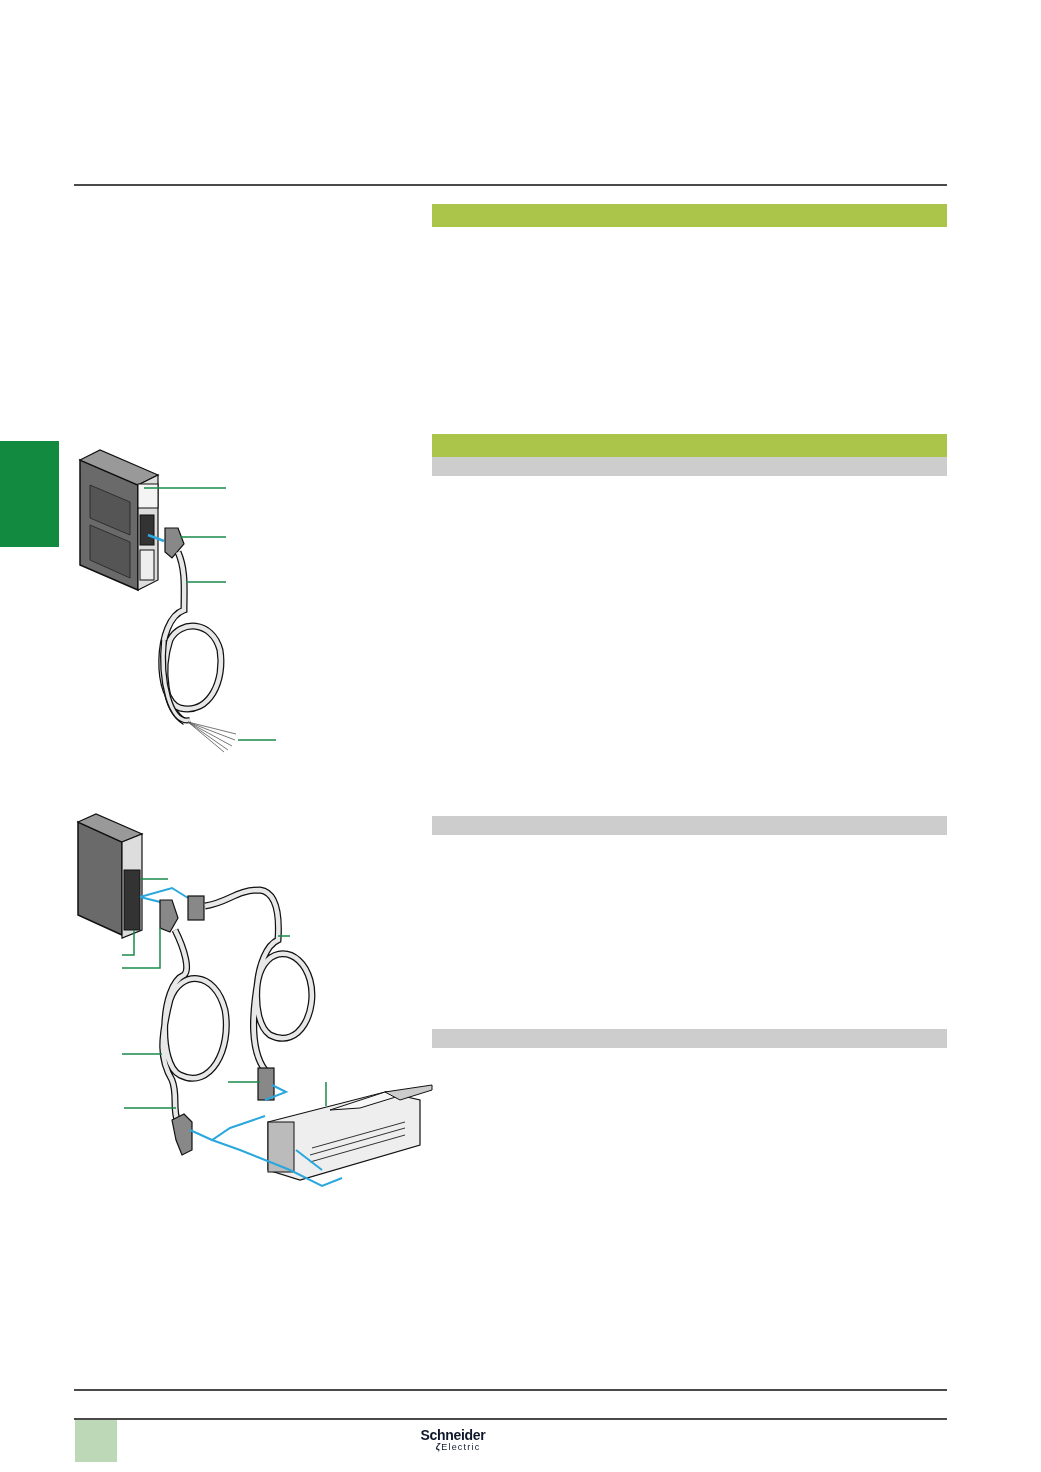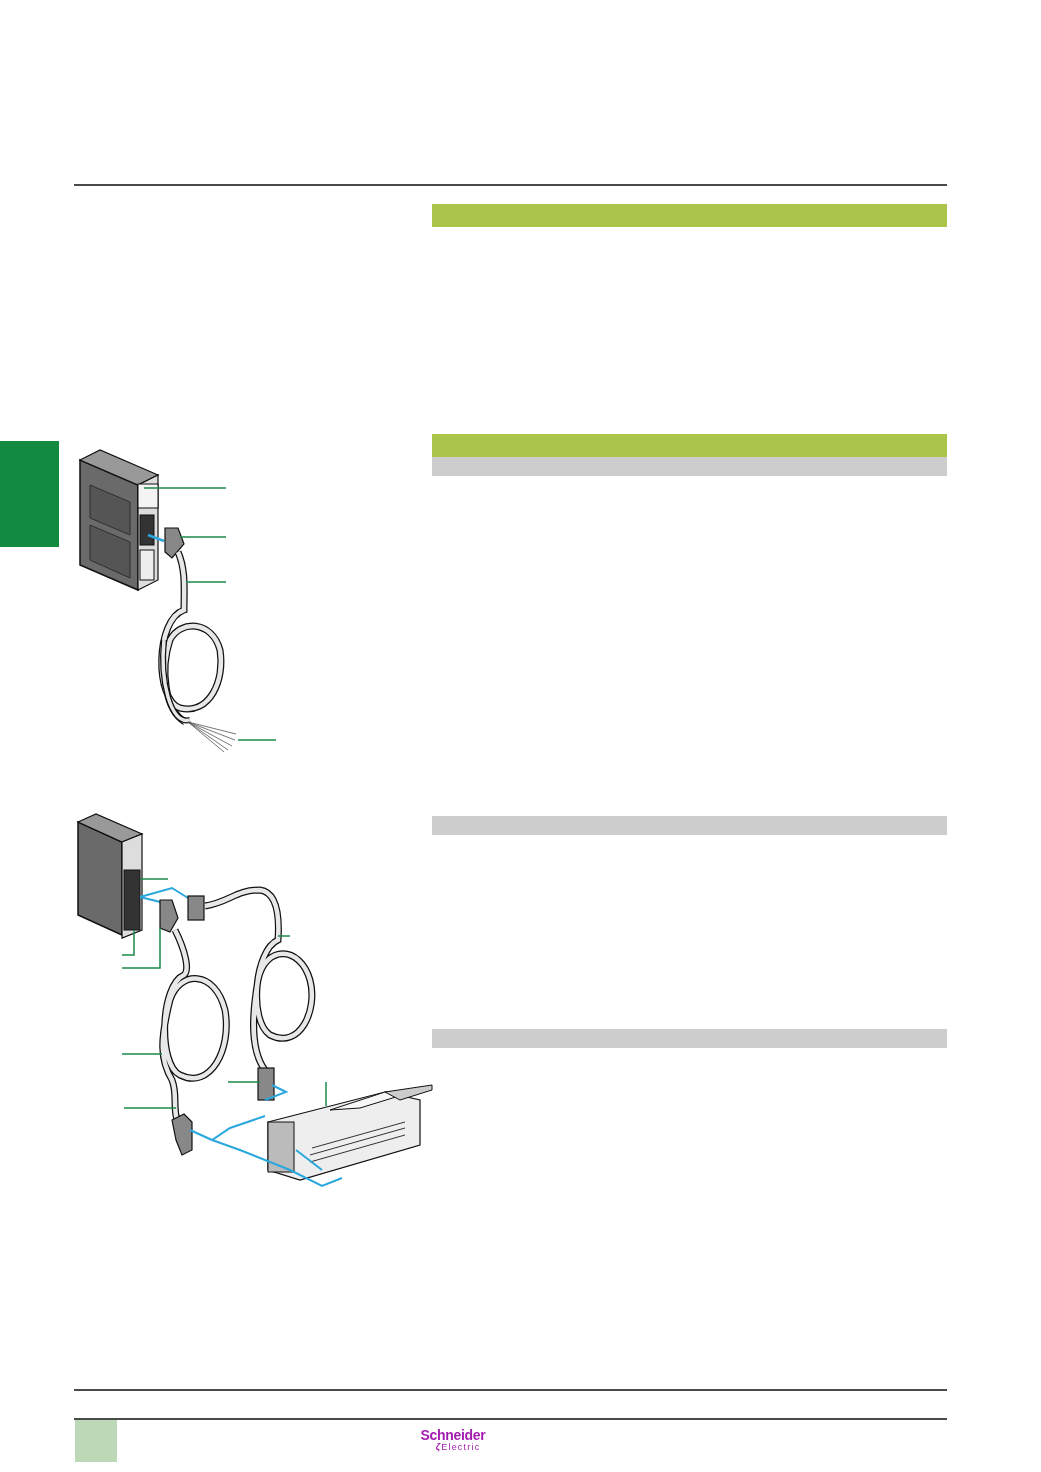--- a/index.html
+++ b/index.html
@@ -2,21 +2,21 @@
 <html><head>
 <meta charset="utf-8">
 <style>
   html, body { margin: 0; padding: 0; background: #ffffff; }
   body { width: 1041px; height: 1472px; position: relative; overflow: hidden; font-family: "Liberation Sans", sans-serif; }
   .rule { position: absolute; left: 74px; width: 873px; height: 2px; background: #4a4a4a; }
   .bar-green { position: absolute; left: 432px; width: 515px; background: #abc54a; }
   .bar-gray { position: absolute; left: 432px; width: 515px; background: #cdcdcd; }
   .side-tab { position: absolute; left: 0; top: 441px; width: 59px; height: 106px; background: #128a3f; }
   .footer-tab { position: absolute; left: 75px; top: 1420px; width: 42px; height: 42px; background: #bcd8b6; }
-  .logo { position: absolute; left: 413px; top: 1428px; width: 80px; text-align: center; color: #a21caf; }
+  .logo { position: absolute; left: 413px; top: 1428px; width: 80px; text-align: center; color: #0f172a; }
   .logo .brand { font-weight: bold; font-size: 14px; letter-spacing: -0.3px; line-height: 14px; display: block; }
   .logo .sub { font-size: 9px; letter-spacing: 1.2px; line-height: 10px; display: block; padding-left: 10px; }
   .logo .mark { font-size: 9px; font-weight: bold; font-style: italic; }
   svg { position: absolute; }
 </style>
 </head>
 <body>
 
 <div class="rule" style="top:184px;"></div>
 

